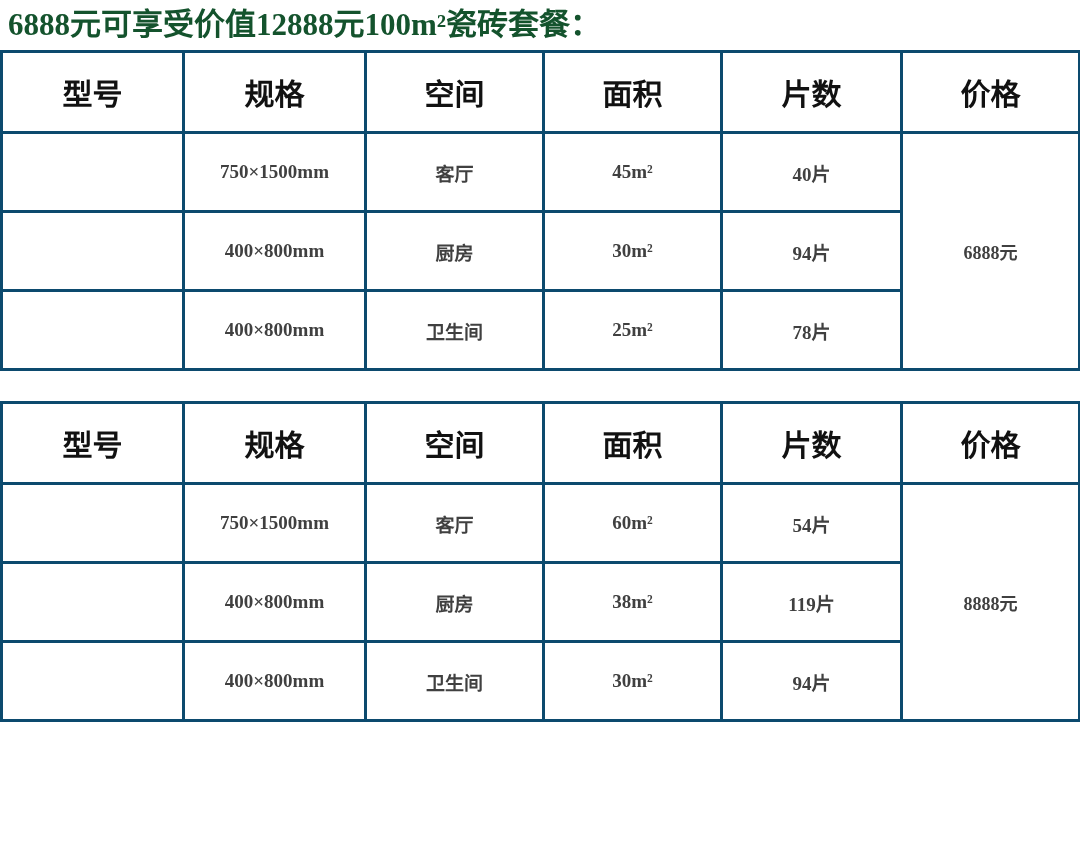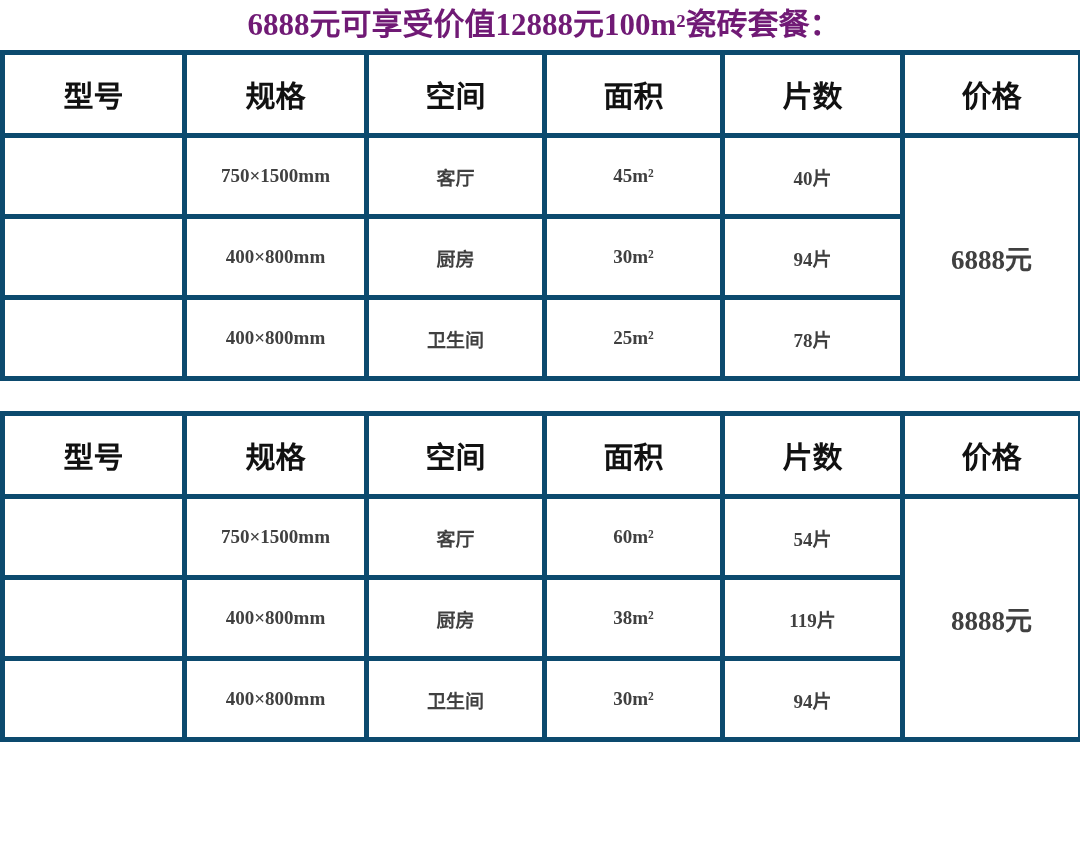--- a/index.html
+++ b/index.html
@@ -33,21 +33,21 @@
     white-space: nowrap;
     font-family: "Liberation Serif", "DejaVu Serif", serif;
   }
   table.pkg {
     border-collapse: collapse;
     table-layout: fixed;
     width: 1078px;
     margin: 0;
   }
   table.pkg td, table.pkg th {
-    border: 5px solid #0c4a6e;
+    border: 3px solid #0c4a6e;
     text-align: center;
     vertical-align: middle;
     padding: 0;
   }
   .col-model   { width: 182px; }
   .col-spec    { width: 182px; }
   .col-space   { width: 178px; }
   .col-area    { width: 178px; }
   .col-count   { width: 180px; }
   .col-price   { width: 178px; }
@@ -60,36 +60,36 @@
     color: #111111;
   }
   table.pkg tbody td {
     height: 76px;
     font-size: 19px;
     font-family: "Liberation Serif", "DejaVu Serif", serif;
     color: #404040;
     font-weight: bold;
   }
   table.pkg tbody td.price {
-    font-size: 27px;
+    font-size: 18px;
     font-weight: bold;
     margin-left: 37px;
   }
   .spacer-1 { height: 30px; }
   .spacer-top { height: 4px; }
 </style>
 </head>
 <body>
 
 <div class="page">
 
   <div class="spacer-top"></div>
 
   <div class="section">
-    <div class="section-title" style="color: #701a75; text-align: center;">6888元可享受价值12888元100m²瓷砖套餐：</div>
+    <div class="section-title" style="color: #14532d;">6888元可享受价值12888元100m²瓷砖套餐：</div>
 
     <table class="pkg">
       <colgroup>
         <col class="col-model">
           <col class="col-spec">
           <col class="col-space">
         <col class="col-area">
           <col class="col-count">
           <col class="col-price">
       </colgroup>

